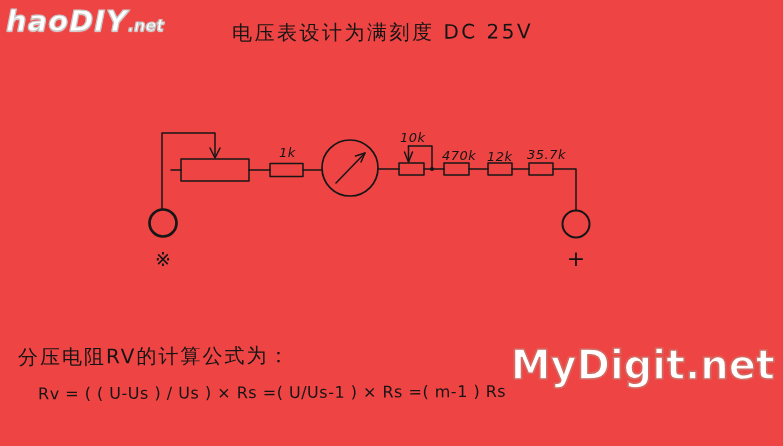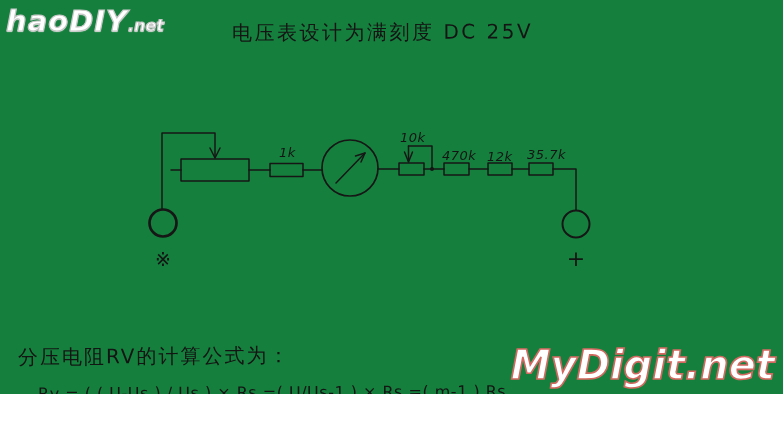--- a/index.html
+++ b/index.html
@@ -1,19 +1,19 @@
 <!DOCTYPE html>
 <html><head>
 <meta charset="utf-8">
 <style>
   html,body{margin:0;padding:0;background:#ffffff;}
   .stage{
     position:relative;
-    width:783px;height:394px;
-    background:#15803d;
+    width:783px;height:446px;
+    background:#ef4444;
     overflow:hidden;
     font-family:"DejaVu Sans","Liberation Sans",sans-serif;
     color:#1a1a1a;
   }
   
   .logo{
     position:absolute;left:6px;top:4px;
     font-style:italic;font-weight:bold;
     color:#ffffff;
     -webkit-text-stroke:1.2px #c6c6c6;
@@ -55,21 +55,21 @@
     text-align:right;line-height:1.0;
     color:#ffffff;
     white-space:nowrap;
   }
   .watermark .wm1{
     font-size:44px;font-weight:bold;letter-spacing:2px;
     -webkit-text-stroke:1.6px #d2685f;
     text-shadow:0 0 1px #e7b0aa;
   }
   .watermark .wm2{
-    font-size:40px;font-weight:bold;font-style:italic;letter-spacing:0;
+    font-size:40px;font-weight:bold;letter-spacing:0;
     -webkit-text-stroke:1.6px #d2685f;
     text-shadow:0 0 1px #e7b0aa;
     margin-top:1px;
   }
 </style>
 </head>
 <body>
 
 <div class="stage">
 

